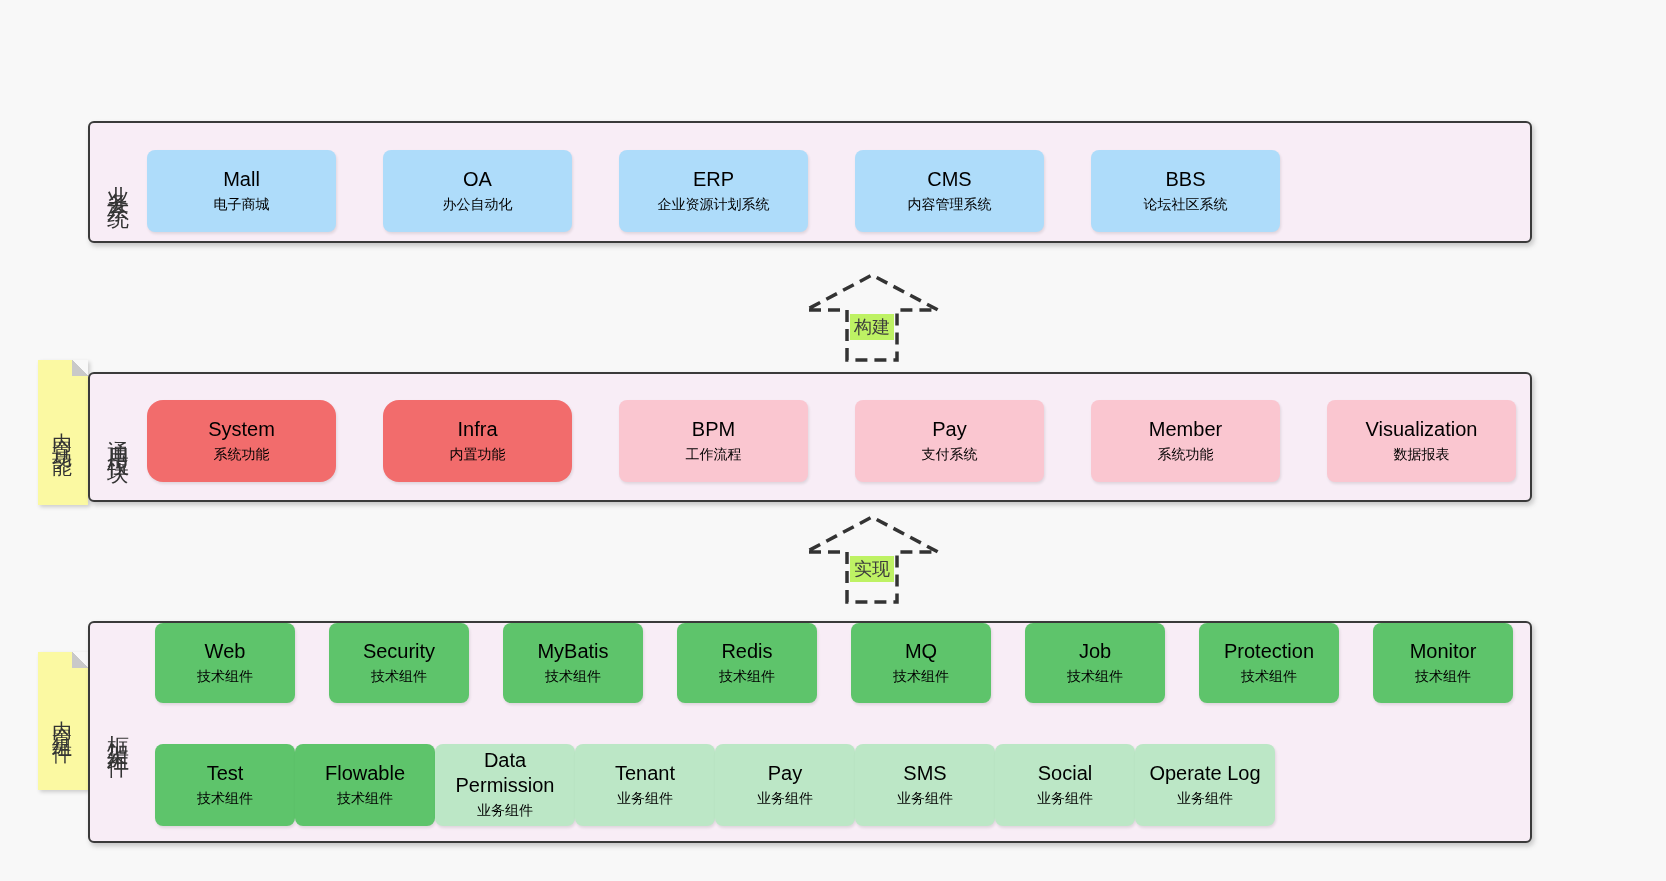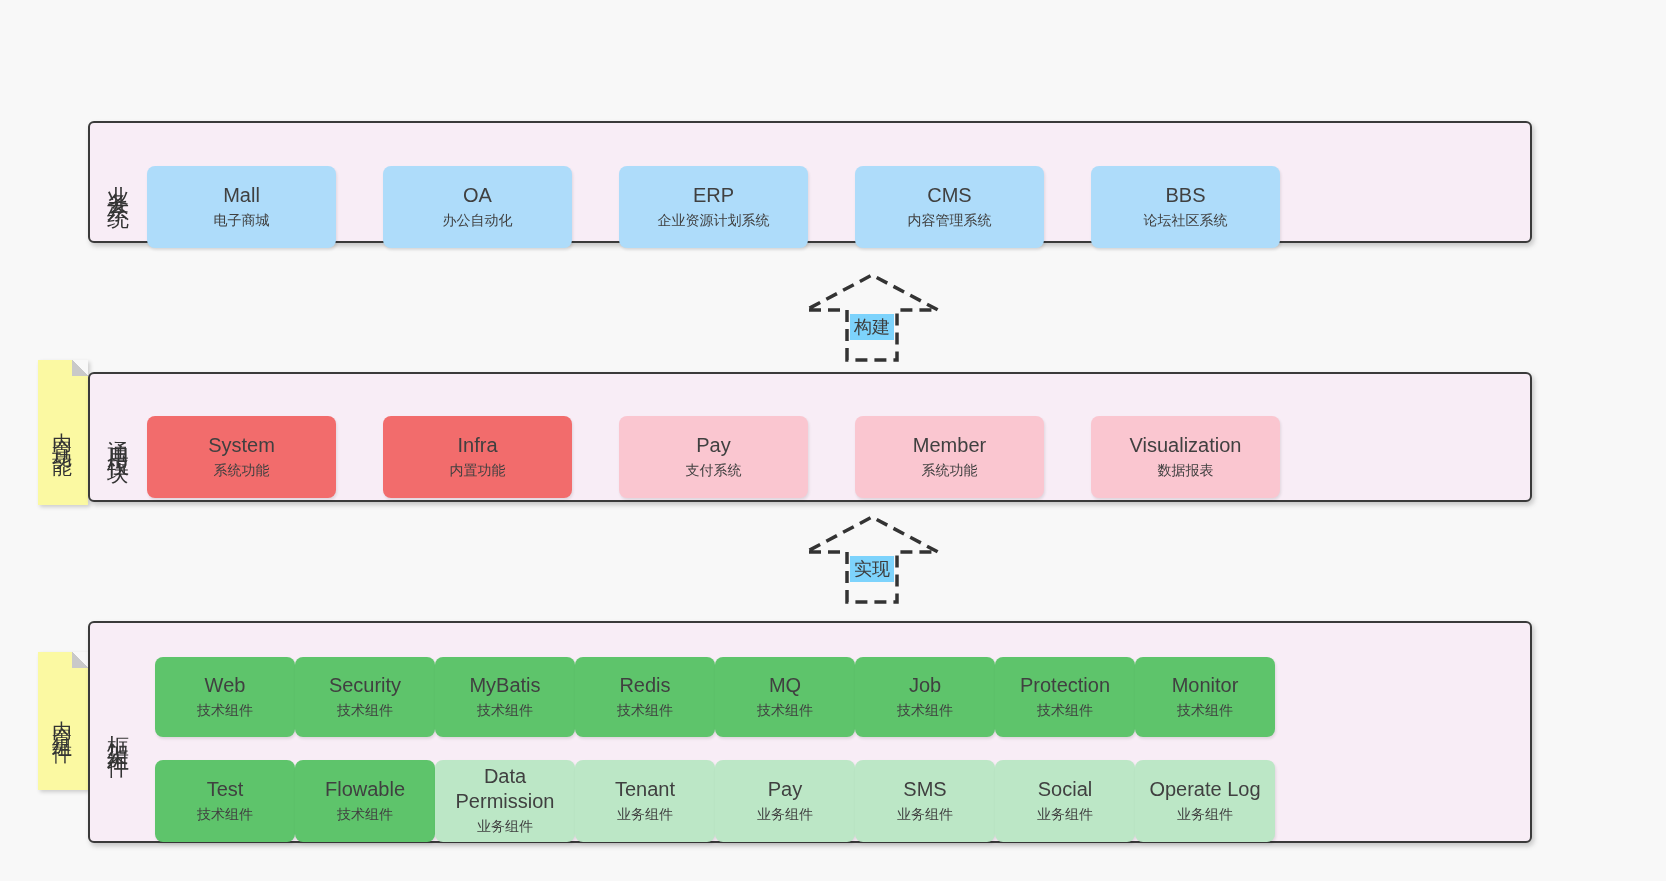--- a/index.html
+++ b/index.html
@@ -38,43 +38,42 @@
     font-size: 22px;
     letter-spacing: 7px;
     color: #333;
     white-space: nowrap;
   }
 
   
   .box-row { position: absolute; display: flex; }
   .row-business  { left: 57px; top: 27px;  gap: 47px; }
   .row-modules   { left: 57px; top: 26px;  gap: 47px; }
-  .row-fw-1      { left: 65px; top: 18px;  }
+  .row-fw-1      { left: 65px; top: 0;  gap: 34px; }
   .row-fw-2      { left: 65px; top: 121px; }
 
   .box {
     border-radius: 8px;
     display: flex;
     flex-direction: column;
     align-items: center;
     justify-content: center;
     text-align: center;
-    color: #404040;
+    color: #000000;
     box-shadow: 1px 2px 3px rgba(0,0,0,0.10);
     padding: 2px 4px;
-    margin-top: 16px;
   }
   .row-business .box, .row-modules .box { width: 189px; height: 82px; }
   .row-fw-1 .box { width: 140px; height: 80px; }
   .row-fw-2 .box { width: 140px; height: 82px; }
   .box .name { font-size: 20px; line-height: 25px; }
   .box .desc { font-size: 14px; line-height: 24px; }
 
   .v-blue        { background: #aedcfa; }
-  .v-red         { background: #f26c6c; }
+  .v-red         { background: #f26c6c; border-radius: 16px; }
   .v-pink        { background: #fac6d0; }
   .v-green       { background: #5ec46b; }
   .v-green-light { background: #bce7c6; }
 
   
   .sticky {
     position: absolute;
     left: 38px;
     width: 50px;
     background: #fbf9a2;
@@ -111,21 +110,21 @@
     z-index: 1;
   }
   .arrow-1 { top: 272px; }
   .arrow-2 { top: 514px; }
   .arrow svg { position: absolute; inset: 0; }
   .arrow-label {
     position: absolute;
     left: 50%;
     top: 42px;
     transform: translateX(-50%);
-    background: #7dd3fc;
+    background: #bef264;
     padding: 1px 4px;
     font-size: 18px;
     color: #3d3d3d;
     white-space: nowrap;
   }
 </style>
 </head>
 <body>
 
 <div class="canvas">
@@ -178,20 +177,24 @@
 
     <div class="box v-red">
           <span class="name">System</span>
           <span class="desc">系统功能</span>
         </div>
         <div class="box v-red">
           <span class="name">Infra</span>
           <span class="desc">内置功能</span>
         </div>
         <div class="box v-pink">
+          <span class="name">BPM</span>
+          <span class="desc">工作流程</span>
+        </div>
+        <div class="box v-pink">
           <span class="name">Pay</span>
           <span class="desc">支付系统</span>
         </div>
         <div class="box v-pink">
           <span class="name">Member</span>
           <span class="desc">系统功能</span>
         </div>
         <div class="box v-pink">
           <span class="name">Visualization</span>
           <span class="desc">数据报表</span>

